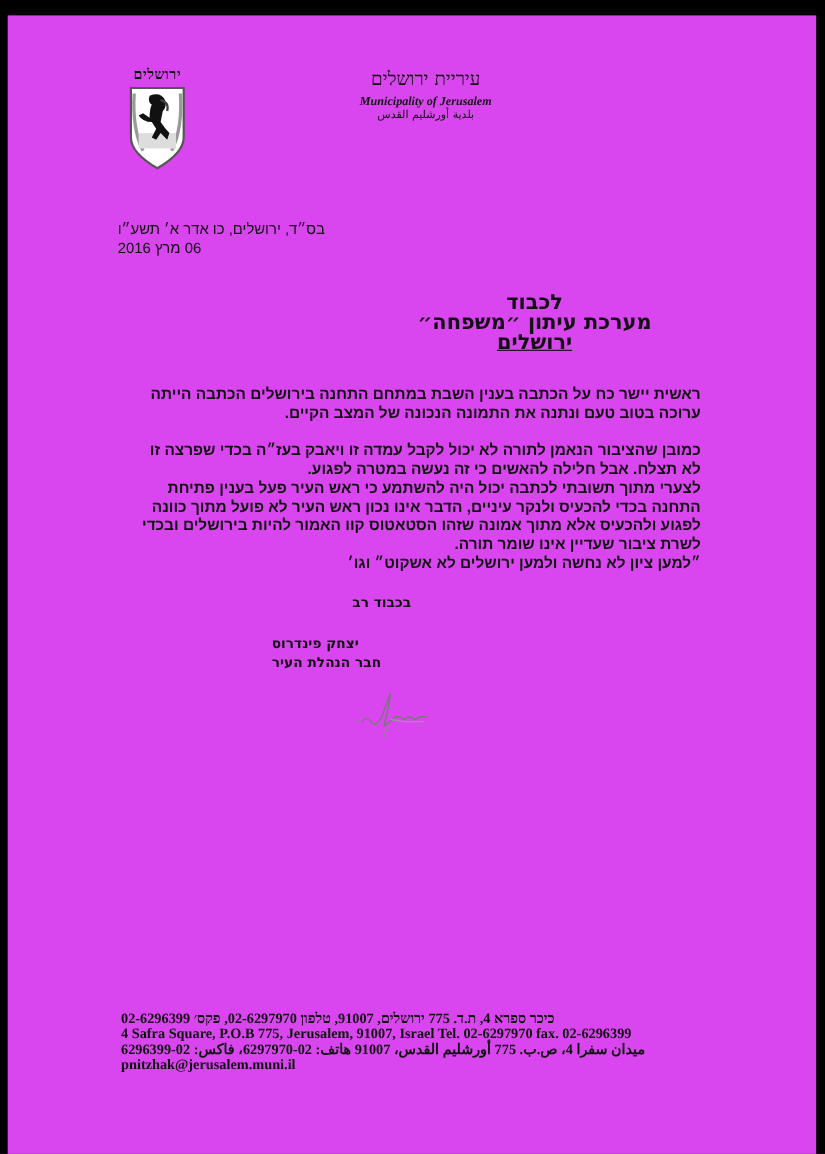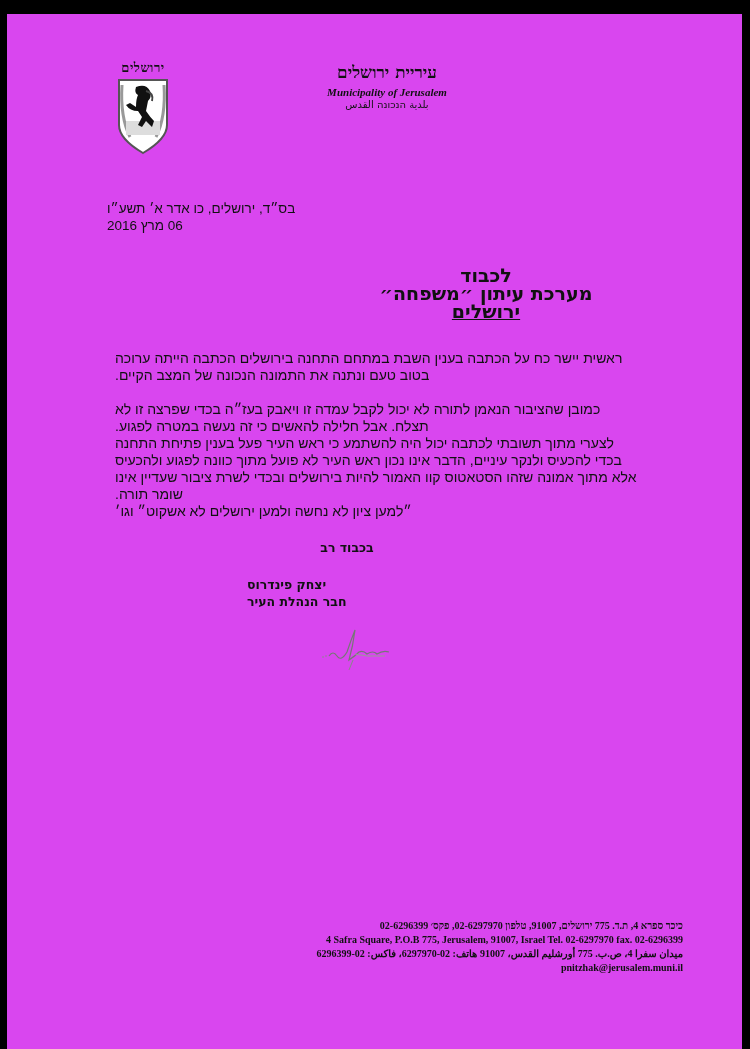--- a/index.html
+++ b/index.html
@@ -23,21 +23,21 @@
       width: 70px; height: 95px;
     }
     .logo-title {
       position: absolute; left: 0; top: 0; width: 70px; text-align: center;
       font-family: "DejaVu Serif", serif; font-size: 13px; font-weight: bold;
       direction: rtl; letter-spacing: 0.5px;
     }
     .logo svg { position: absolute; left: 8px; top: 17px; }
     .muni-he {
       left: 300px; top: 48px; width: 160px; text-align: center;
-      direction: rtl; font-family: "DejaVu Serif", serif; font-size: 17px; font-weight: bold;
+      direction: rtl; font-family: "DejaVu Serif", serif; font-size: 17px; font-weight: normal;
     }
     .muni-en {
       left: 300px; top: 72px; width: 160px; text-align: center;
       font-family: "Liberation Serif", serif; font-style: italic; font-weight: bold; font-size: 11px;
     }
     .muni-ar {
       left: 300px; top: 85px; width: 160px; text-align: center;
       direction: rtl; font-family: "DejaVu Sans", sans-serif; font-size: 10px;
     }
     .dateline {
@@ -47,37 +47,37 @@
     }
     .dateline div { text-align: left; unicode-bidi: plaintext; }
     .recipient {
       right: 106px; top: 252px; width: 300px;
       direction: rtl; text-align: center;
       font-family: "DejaVu Sans", sans-serif; font-weight: bold; font-size: 19px; line-height: 18px;
     }
     .recipient .u { text-decoration: underline; }
     .body {
       left: 108px; top: 336px; width: 522px;
-      direction: rtl; text-align: left;
-      font-size: 14px; line-height: 17px;
+      direction: rtl; text-align: right;
+      font-size: 14px; line-height: 17px; font-weight: bold;
     }
     .body p { margin: 0; }
     .body .gap { height: 17px; }
     .closing {
       left: 240px; top: 526px; width: 200px; text-align: center;
       direction: rtl; font-family: "DejaVu Sans", sans-serif; font-weight: bold; font-size: 12.5px;
     }
     .signer {
       left: 240px; top: 562px; width: 200px; text-align: left;
       direction: rtl; font-family: "DejaVu Sans", sans-serif; font-weight: bold; font-size: 12.5px; line-height: 17px;
     }
     .signature { left: 312px; top: 612px; }
     .footer {
-      left: 116px; top: 905px; width: 560px; text-align: right;
-      font-family: "Liberation Serif", serif; font-weight: bold; font-size: 10px; line-height: 14px;
+      left: 103px; top: 905px; width: 560px; text-align: left;
+      font-family: "Liberation Serif", serif; font-weight: bold; font-size: 13px; line-height: 14px;
     }
     .footer .rtl { direction: rtl; unicode-bidi: plaintext; }
   </style>
 </head>
 <body>
 
 <div class="page">
 
   <div class="abs logo">
     <div class="logo-title">ירושלים</div>
@@ -86,21 +86,21 @@
       <path d="M6 8 Q4 40 14 60" fill="none" stroke="#999" stroke-width="3"></path>
       <path d="M48 8 Q50 40 40 60" fill="none" stroke="#999" stroke-width="3"></path>
       <rect x="10" y="44" width="34" height="14" fill="#ddd"></rect>
       <path d="M20 10 Q30 6 34 14 Q36 20 32 24 L30 34 Q34 40 38 44 L36 50 L30 44 L26 50 L22 48 L26 40 L22 34 Q14 34 10 28 L14 26 L20 30 Q20 22 22 18 Q18 16 20 10 Z" fill="#111"></path>
       <path d="M30 14 Q38 16 36 24" fill="none" stroke="#444" stroke-width="2"></path>
     </svg>
   </div>
 
   <div class="abs muni-he">עיריית ירושלים</div>
   <div class="abs muni-en">Municipality of Jerusalem</div>
-  <div class="abs muni-ar">بلدية הנכונה القدس</div>
+  <div class="abs muni-ar">بلدية أورشليم القدس</div>
 
   <div class="abs dateline">
     <div>בס״ד, ירושלים, כו אדר א׳ תשע״ו</div>
     <div>06 מרץ 2016</div>
   </div>
 
   <div class="abs recipient">
     <div>לכבוד</div>
     <div>מערכת עיתון ״משפחה״</div>
     <div class="u">ירושלים</div>

